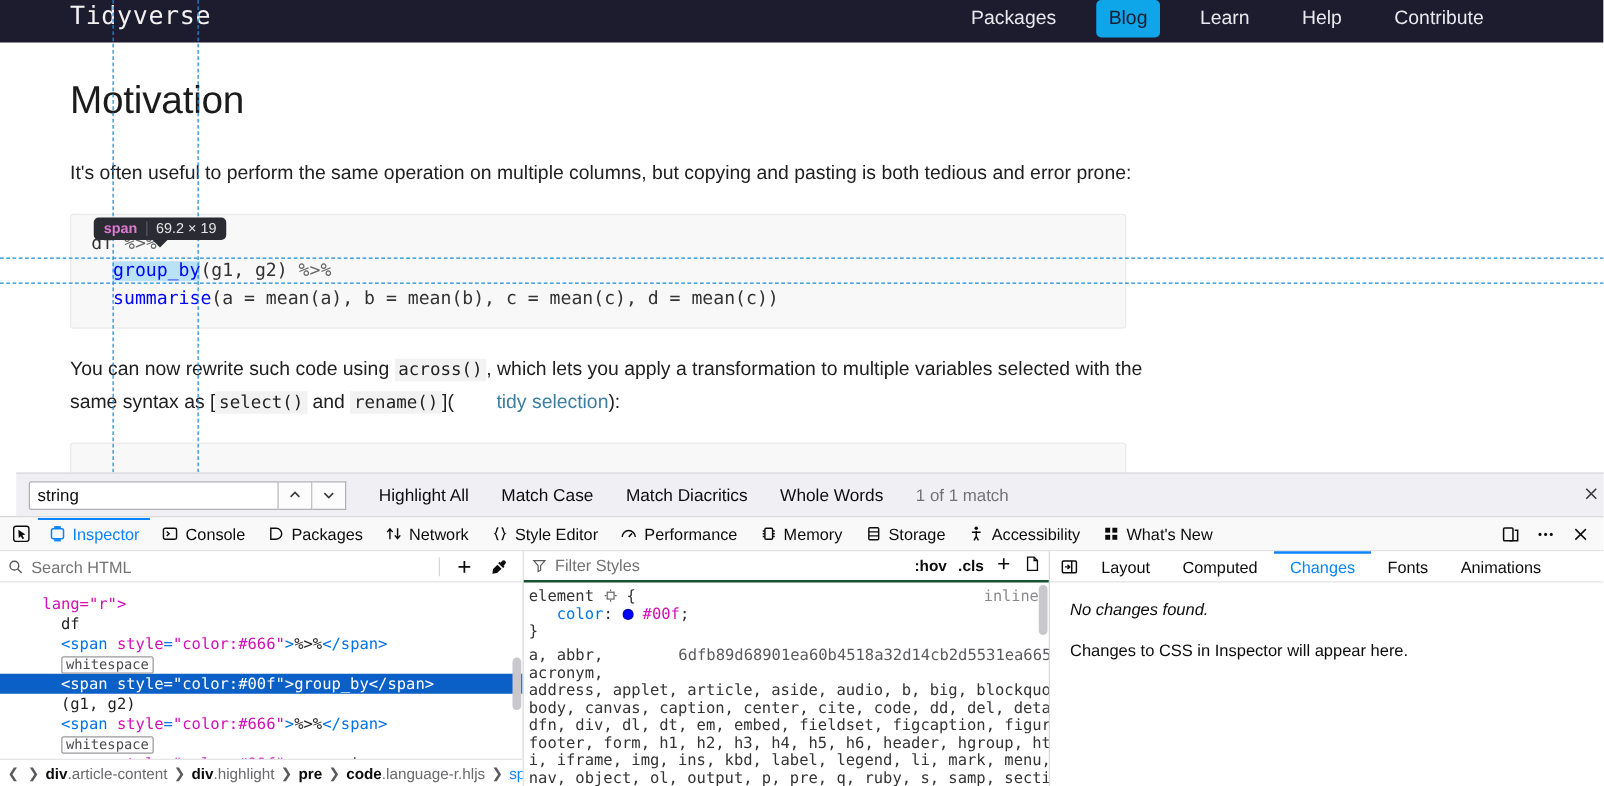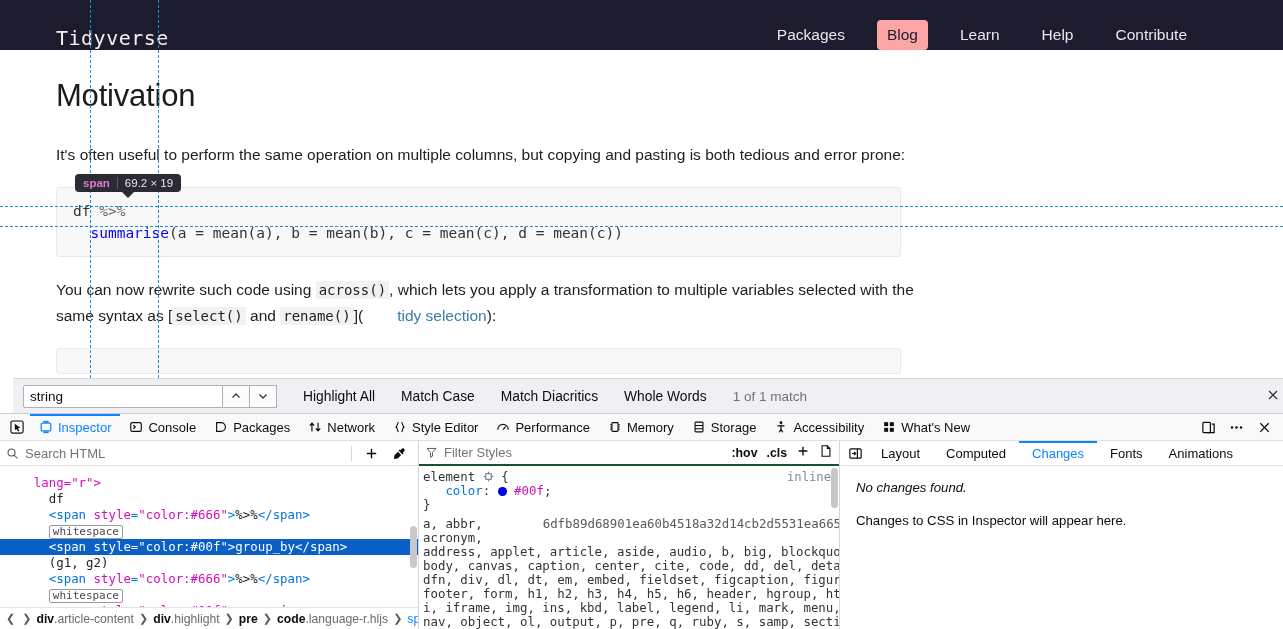--- a/index.html
+++ b/index.html
@@ -9,33 +9,33 @@
     overflow: hidden;
     font-family: "Liberation Sans", sans-serif;
     background: #ffffff;
   }
   .page { position: relative; width: 1283px; height: 629px; overflow: hidden; background:#fff; }
 
   
   .webview { position:absolute; left:0; top:0; width:1283px; height:378px; overflow:hidden; background:#fff; }
 
   .navbar {
-    height: 50px; background:#1d1b2e; display:flex; align-items:flex-end;
+    height: 34px; background:#1d1b2e; display:flex; align-items:flex-start;
     padding: 0 86px 0 56px; position:relative;
   }
   .brand {
     color:#f4f1f1; font-family:"DejaVu Sans Mono","Liberation Mono",monospace;
     font-size:20px; letter-spacing:0.5px; font-weight:400;
   }
   .navlinks { margin-left:auto; display:flex; align-items:center; gap:22px; }
   .navlink {
     color:#e8e8ee; font-size:15.5px; padding:6px 10px; border-radius:4px;
     text-decoration:none; white-space:nowrap;
   }
-  .navlink.active { background:#fca5a5; color:#1d1b2e; font-weight:400; }
+  .navlink.active { background:#0ea5e9; color:#1d1b2e; font-weight:400; }
 
   .article { padding: 28px 56px 0 56px; position:relative; }
   h1.page-title {
     font-size: 31px; font-weight:400; color:#1b1b1b; margin:0 0 28px 0;
     letter-spacing:-0.2px;
   }
   p.para { font-size:15.5px; color:#212121; line-height:1.72; margin:0 0 18px 0; max-width:880px; }
   code.inline-code {
     font-family:"DejaVu Sans Mono","Liberation Mono",monospace;
     font-size:14px; background:#f2f2f2; padding:1px 3px; color:#212121;
@@ -209,20 +209,21 @@
         <a class="navlink">Contribute</a>
       </div>
     </div>
 
     <div class="article">
       <h1 class="page-title">Motivation</h1>
       <p class="para">It's often useful to perform the same operation on multiple columns, but copying and pasting is both tedious and error prone:</p>
 
       <div class="codeblock">
         <div class="ln"><span>df</span> <span class="op">%&gt;%</span></div>
+        <div class="ln">  <span class="fn hl">group_by</span><span>(g1, g2)</span> <span class="op">%&gt;%</span></div>
         <div class="ln">  <span class="fn">summarise</span><span>(a = mean(a), b = mean(b), c = mean(c), d = mean(c))</span></div>
       </div>
 
       <p class="para"><span>You can now rewrite such code using </span><code class="inline-code">across()</code><span>, which lets you apply a transformation to multiple variables selected with the same syntax as [</span><code class="inline-code">select()</code><span> and </span><code class="inline-code">rename()</code><span>](</span><a class="tidy-link">tidy selection</a><span>):</span></p>
 
       <div class="codeblock">
         
       </div>
     </div>
 

